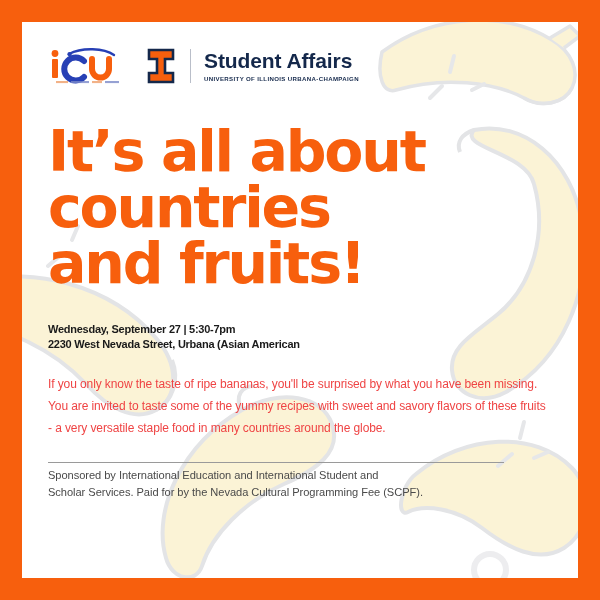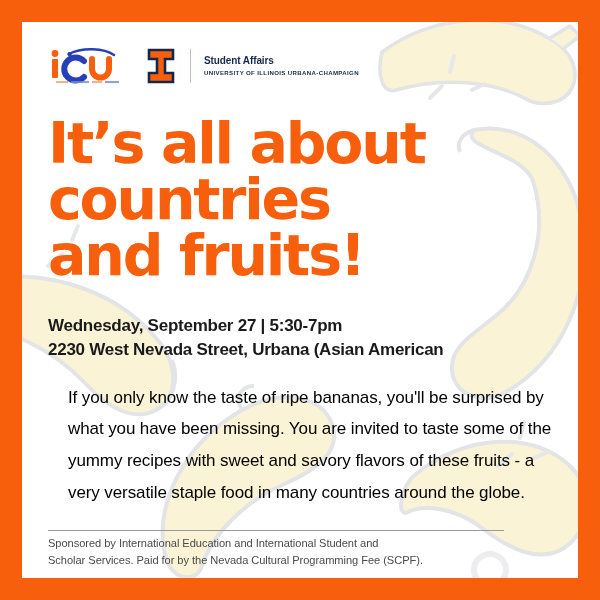--- a/index.html
+++ b/index.html
@@ -70,73 +70,72 @@
     height: 34px;
     background: #b9bec9;
     margin: 0 13px 0 14px;
   }
   .sa-text {
     display: flex;
     flex-direction: column;
     justify-content: center;
   }
   .sa-title {
-    font-size: 10px;
+    font-size: 21px;
     font-weight: bold;
     color: #14284B;
     letter-spacing: -0.1px;
     line-height: 1.05;
   }
   .sa-sub {
     font-size: 6.1px;
     font-weight: bold;
     color: #14284B;
     letter-spacing: 0.35px;
     margin-top: 2.5px;
     white-space: nowrap;
   }
 
   
   .headline {
-    margin-top: 24px;
+    margin-top: 32px;
     color: #F75F0D;
     font-weight: bold;
     font-size: 57px;
     line-height: 0.98;
     letter-spacing: -2.2px;
     font-family: "DejaVu Sans", "Liberation Sans", sans-serif;
   }
   .headline .ln {
     display: block;
     white-space: nowrap;
   }
 
   
   .details {
     margin-top: 30px;
     color: #1a1a1a;
     font-weight: bold;
-    font-size: 17px;
+    font-size: 11px;
     line-height: 1.42;
     letter-spacing: -0.25px;
   }
   .details .ln {
     display: block;
     white-space: nowrap;
   }
 
   
   .body-copy {
     margin-top: 20px;
-    color: #000000;
-    font-size: 17px;
+    color: #ef4444;
+    font-size: 12px;
     line-height: 1.86;
     letter-spacing: -0.1px;
     max-width: 500px;
-    margin-left: 20px;
   }
 
   
   .hr {
     margin-top: 22px;
     width: 456px;
     height: 1px;
     background: #9a9a9a;
     border: 0;
   }

